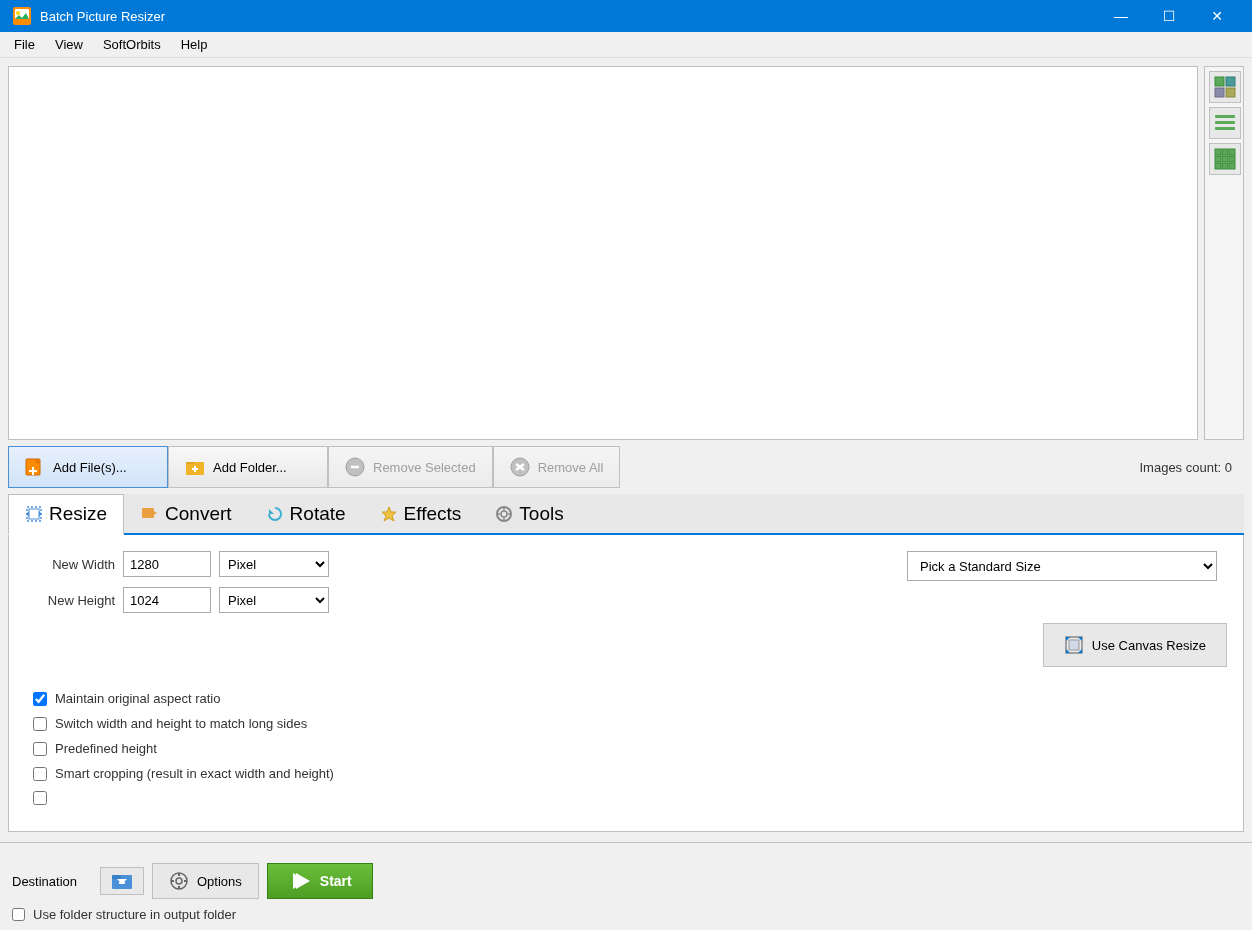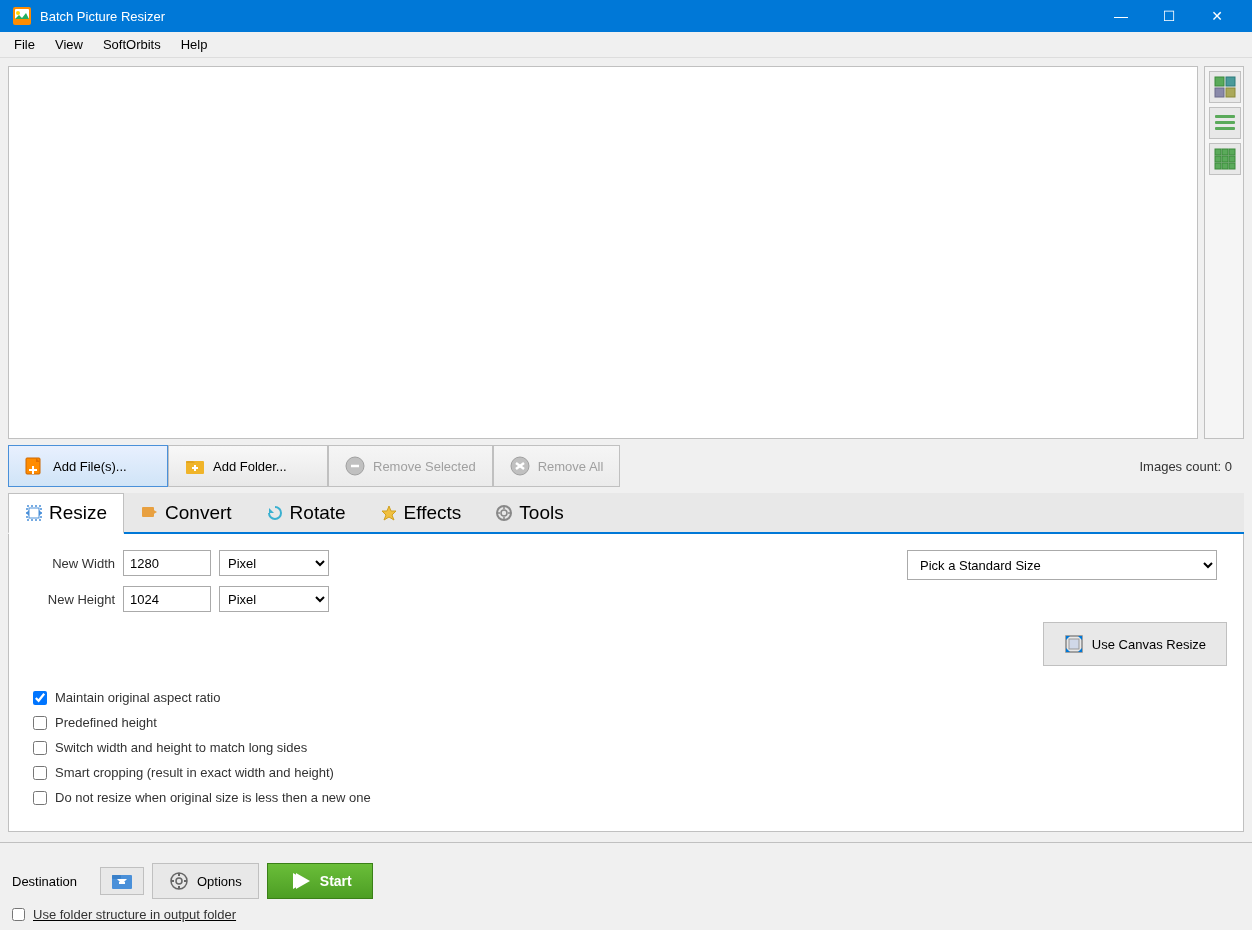--- a/index.html
+++ b/index.html
@@ -313,21 +313,20 @@
       align-items: center;
       gap: 8px;
       font-size: 14px;
       font-weight: 600;
       color: white;
     }
     .folder-structure-row {
       display: flex;
       align-items: center;
       gap: 8px;
-      text-decoration: underline;
     }
 
     .two-col-layout {
       display: flex;
       gap: 16px;
       align-items: flex-start;
     }
     .left-col {
       flex: 1;
     }
@@ -554,34 +553,33 @@
             </svg>
             <span>Use Canvas Resize</span>
           </button>
         </div>
 
         <div class="checkbox-row">
           <input type="checkbox" id="maintain_ratio" checked="" style="">
           <label for="maintain_ratio" class="checkbox-label">Maintain original aspect ratio</label>
         </div>
         <div class="checkbox-row">
+          <input type="checkbox" id="switch_sides" style="">
+          <label for="switch_sides" class="checkbox-label">Switch width and height to match long sides</label>
+        </div>
+        <div class="checkbox-row">
           <input type="checkbox" id="predefined_height" style="">
           <label for="predefined_height" class="checkbox-label">Predefined height</label>
-        </div>
-        <div class="checkbox-row">
-          <input type="checkbox" id="switch_sides" style="">
-          <label for="switch_sides" class="checkbox-label">Switch width and height to match long sides</label>
         </div>
         <div class="checkbox-row">
           <input type="checkbox" id="smart_crop" style="">
           <label for="smart_crop" class="checkbox-label">Smart cropping (result in exact width and height)</label>
         </div>
         <div class="checkbox-row">
           <input type="checkbox" id="no_resize_smaller" style="">
-          <label for="no_resize_smaller" class="checkbox-label">Do not resize when original size is less then a new one</label>
         </div>
       </div>
     </div>
 
   </div>
 
   <div class="bottom-bar">
     <div class="destination-row">
       <span class="destination-label">Destination</span>
       <button class="dest-browse-btn">

